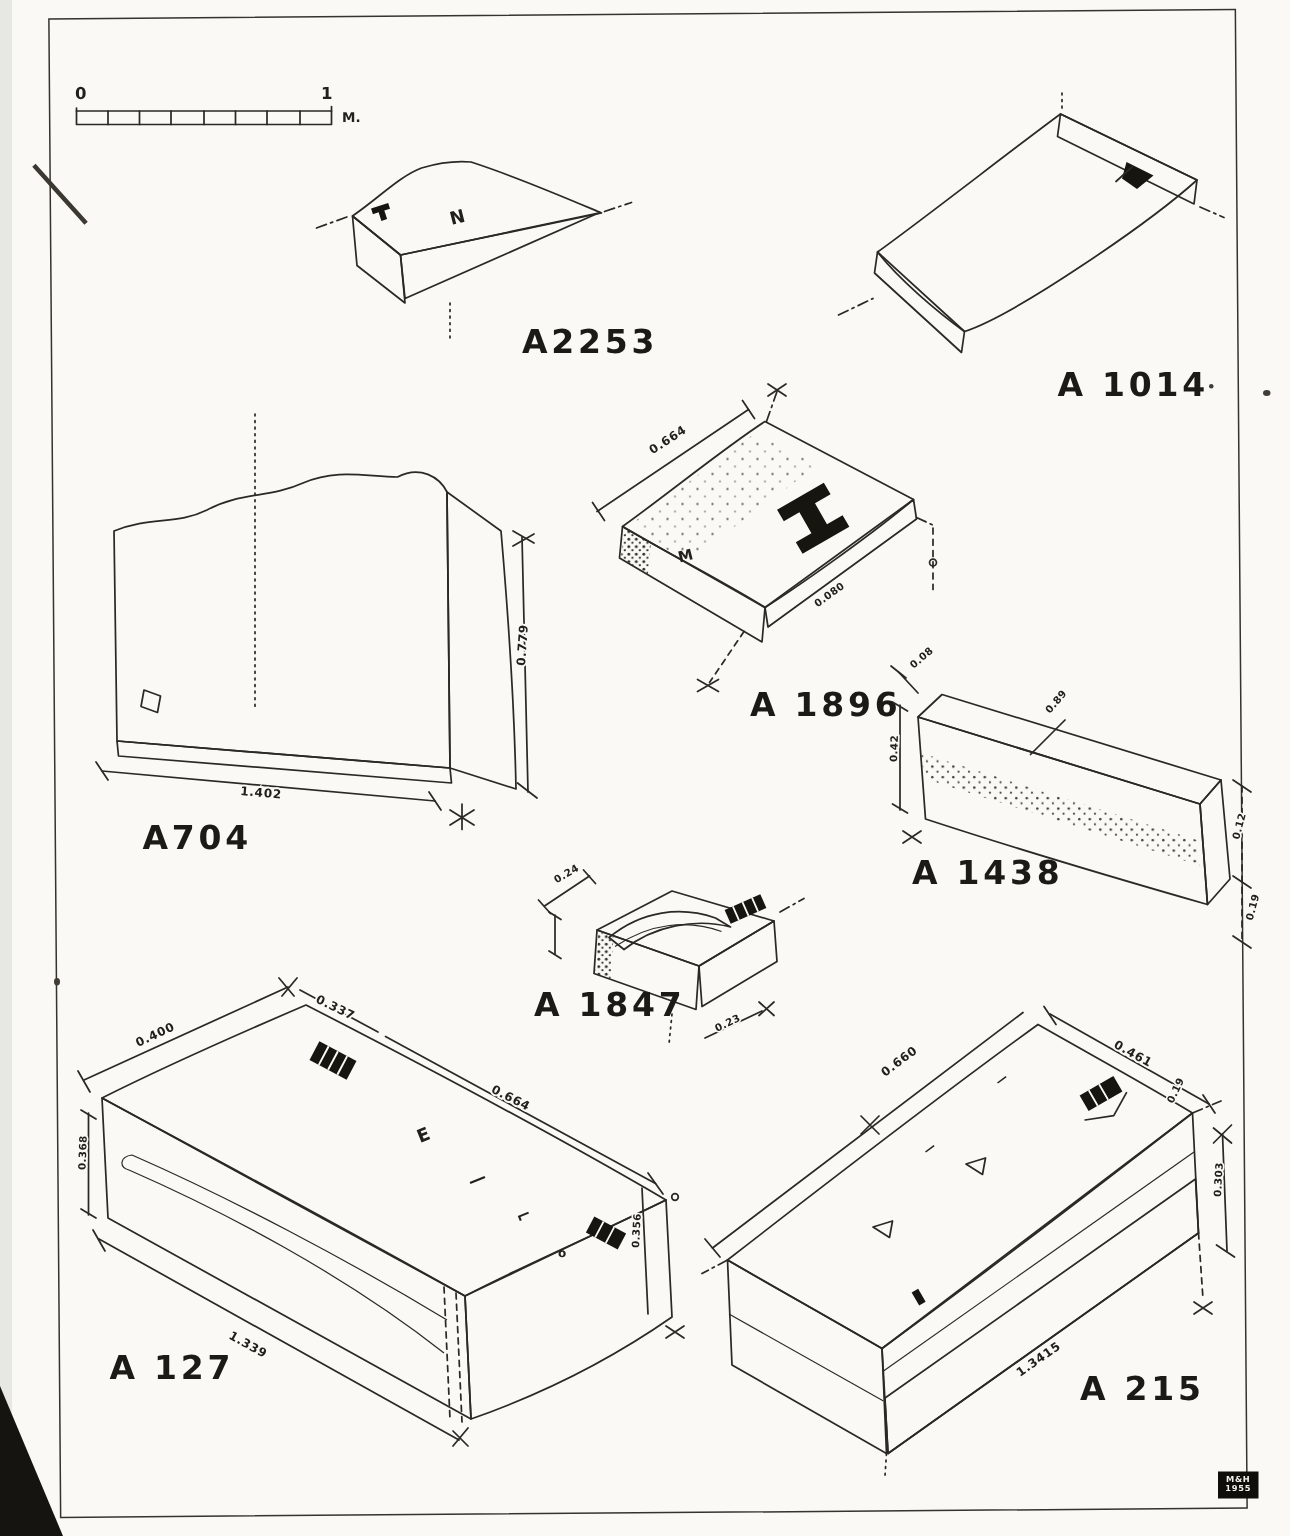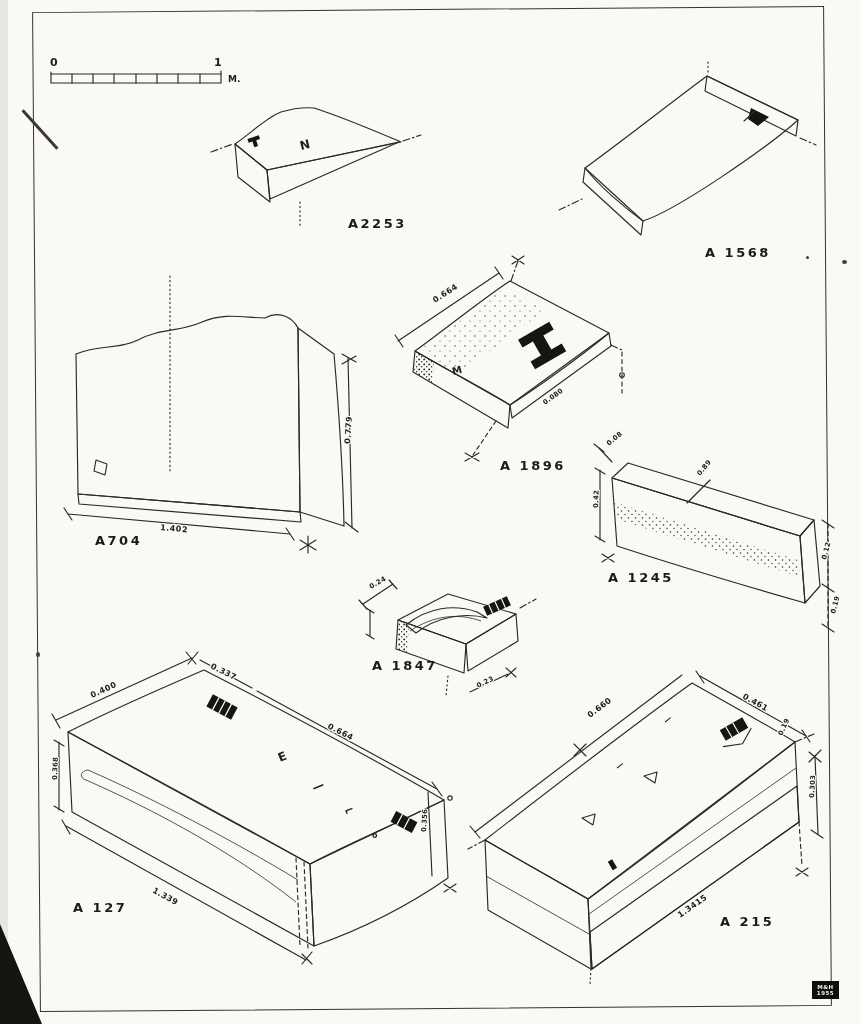--- a/index.html
+++ b/index.html
@@ -6,21 +6,21 @@
   #plate{position:relative;width:860px;height:1024px;background:#e7e7e4;overflow:hidden;
          font-family:"DejaVu Sans",sans-serif;color:#22201c;}
   .sheet{position:absolute;left:8px;top:0;width:852px;height:1024px;background:#faf9f5;}
   .frame{position:absolute;left:36px;top:9px;width:790px;height:998px;
          border:1.7px solid #35332d;transform:rotate(-0.45deg);}
   .corner-bl{position:absolute;left:0;bottom:0;width:42px;height:100px;background:#161410;
              clip-path:polygon(0 0,0 100%,100% 100%);}
   .corner-tl-line{position:absolute;left:14px;top:128px;width:52px;height:3px;background:#3a3831;
              transform:rotate(48deg);}
   .speck{position:absolute;background:#403d36;border-radius:50%;}
-  .figlabel{position:absolute;font-weight:bold;font-size:13px;letter-spacing:2.5px;color:#1c1a16;}
+  .figlabel{position:absolute;font-weight:bold;font-size:22px;letter-spacing:2.5px;color:#1c1a16;}
   .fig{position:absolute;}
   svg{overflow:visible;}
   svg text{font-family:"DejaVu Sans",sans-serif;fill:#22201c;font-weight:bold;}
   .dim{font-size:8px;letter-spacing:0.5px;paint-order:stroke;stroke:#faf9f5;stroke-width:2.5px;}
   .dimsm{font-size:6.8px;letter-spacing:0.3px;paint-order:stroke;stroke:#faf9f5;stroke-width:2.2px;}
   .mark{font-size:12px;}
   .marksm{font-size:8px;}
   .o{fill:none;stroke:#2b2925;stroke-width:1.15;stroke-linejoin:round;stroke-linecap:round;}
   .thin{fill:none;stroke:#2b2925;stroke-width:0.8;}
   .dash{stroke-dasharray:4 3.5;}
@@ -97,41 +97,41 @@
       <path class="o dot" d="M153,4 L153,17"></path>
       <path class="o" fill="url(#stipL)" d="M30,110 C58,90 122,40 152,18 L243,62 C212,90 122,152 88,163 C70,150 44,128 30,110 Z"></path>
       <path class="o" fill="url(#stipD)" d="M152,18 L243,62 L241,78 L150,33 Z"></path>
       <path class="o" fill="#faf9f5" d="M30,110 L88,163 L86,177 L28,124 Z"></path>
       <g>
         <path class="ink" d="M196,50 L214,59 L203,68 L193,61 Z"></path>
         <path class="o" d="M189,63 L200,53"></path>
       </g>
     </svg>
   </div>
-  <div class="figlabel" style="left:705px;top:245px;">A 1568</div>
+  <div class="figlabel" style="left:705px;top:245px;">A 1014</div>
 
   <div class="fig" style="left:60px;top:262px;">
     <svg width="300" height="300" viewBox="0 0 300 300">
       <path class="o dot" d="M110,14 L110,212"></path>
       <path class="o" fill="#faf9f5" d="M16,92 C40,82 58,88 78,78 C100,66 120,70 142,60 C165,50 185,56 205,56 C220,48 233,56 238,66 L240,250 L18,232 Z"></path>
       <path class="o" fill="url(#stipD)" d="M238,66 L274,92 C279,150 283,212 284,264 L240,250 Z"></path>
       <path class="o" fill="url(#stipM)" d="M18,232 L240,250 L241,260 L19,242 Z"></path>
       <g transform="translate(36,198)">
         <path class="o" fill="#faf9f5" d="M0,0 l11,4 l-2,11 l-11,-4 Z"></path>
       </g>
       <path class="o" d="M8,252 L230,272"></path>
       <path class="o" d="M4,246 L12,258 M226,266 L234,278"></path>
       <text class="dim" x="100" y="268" transform="rotate(5 100 268)">1.402</text>
       <path class="o" d="M288,96 L292,266"></path>
       <path class="o" d="M282,92 L296,100 M285,260 L298,270 M282,102 L296,94"></path>
       <text class="dim" x="290" y="182" transform="rotate(-86 290 182)">0.779</text>
       <path class="o" d="M240,278 l16,10 M256,278 l-16,10 M248,274 v17"></path>
     </svg>
   </div>
-  <div class="figlabel" style="left:95px;top:533px;">A704</div>
+  <div class="figlabel" style="left:95px;top:547px;">A704</div>
 
   <div class="fig" style="left:393px;top:253px;">
     <svg width="235" height="235" viewBox="0 0 235 235">
       <path class="o dashdot" d="M118,28 L125,8"></path>
       <path class="o" d="M119,3 l12,8 M131,3 l-12,8"></path>
       <path class="o" fill="#faf9f5" d="M22,98 C50,78 92,44 117,28 L216,80 C185,106 136,140 117,152 C90,135 45,112 22,98 Z"></path>
       <path fill="url(#stipL)" d="M28,96 C55,77 90,50 110,36 L152,57 C122,80 82,110 62,121 Z"></path>
       <path class="o" fill="#faf9f5" d="M22,98 L117,152 L115,175 L20,119 Z"></path>
       <path fill="url(#stipD)" d="M23,99 L41,109 L39,130 L21,119 Z"></path>
       <path class="o" fill="url(#stipD)" d="M117,152 L216,80 L218,93 L119,165 Z"></path>
@@ -166,21 +166,21 @@
       <text class="dimsm" x="17" y="28" transform="rotate(-40 17 28)">0.08</text>
       <path class="o" d="M95,85 L118,62"></path>
       <text class="dimsm" x="108" y="58" transform="rotate(-50 108 58)">0.89</text>
       <path class="o dash" d="M236,106 L236,210"></path>
       <path class="o" d="M230,102 l12,8 M230,166 l12,8 M230,206 l12,8"></path>
       <text class="dimsm" x="234" y="142" transform="rotate(-75 234 142)">0.12</text>
       <text class="dimsm" x="243" y="196" transform="rotate(-75 243 196)">0.19</text>
       <path class="o" d="M10,136 l12,8 M22,136 l-12,8"></path>
     </svg>
   </div>
-  <div class="figlabel" style="left:608px;top:570px;">A 1245</div>
+  <div class="figlabel" style="left:608px;top:570px;">A 1438</div>
 
   <div class="fig" style="left:358px;top:568px;">
     <svg width="195" height="135" viewBox="0 0 195 135">
       <path class="o" fill="#faf9f5" d="M40,52 L90,26 L158,46 L108,76 Z"></path>
       <path class="o" fill="url(#stipM)" d="M48,57 C70,39 96,36 119,44 L129,50 C106,44 78,49 58,65 Z"></path>
       <path class="thin" d="M52,63 C76,47 101,45 123,53"></path>
       <path class="o" fill="#faf9f5" d="M40,52 L108,76 L106,105 L38,81 Z"></path>
       <path fill="url(#stipD)" d="M41,53 L51,57 L49,85 L39,81 Z"></path>
       <path class="o" fill="url(#stipM)" d="M108,76 L158,46 L160,73 L110,103 Z"></path>
       <g transform="translate(139,38) rotate(-24)">
@@ -192,21 +192,21 @@
       <text class="dimsm" x="13" y="21" transform="rotate(-30 13 21)">0.24</text>
       <path class="o" d="M12,42 L12,68"></path>
       <path class="o" d="M8,40 l8,5 M8,66 l8,5"></path>
       <path class="o" d="M112,124 L150,106"></path>
       <path class="o" d="M148,100 l10,9 M158,100 l-10,9"></path>
       <text class="dimsm" x="120" y="120" transform="rotate(-26 120 120)">0.23</text>
       <path class="o dot" d="M90,108 L88,128"></path>
       <path class="o dashdot" d="M162,40 L178,31"></path>
     </svg>
   </div>
-  <div class="figlabel" style="left:372px;top:658px;">A 1847</div>
+  <div class="figlabel" style="left:356px;top:658px;">A 1847</div>
 
   <div class="fig" style="left:52px;top:650px;">
     <svg width="405" height="315" viewBox="0 0 405 315">
       <path class="o" fill="url(#stipL)" d="M16,82 C60,60 110,38 152,20 C230,60 320,108 392,150 C348,172 300,192 258,214 C180,170 90,122 16,82 Z"></path>
       <path class="o" fill="#faf9f5" d="M16,82 L258,214 L262,296 L20,162 Z"></path>
       <path class="o" fill="url(#stipD)" d="M258,214 L392,150 L396,228 C350,260 302,282 262,296 Z"></path>
       <path class="thin" d="M36,120 C100,148 180,190 246,230 M34,130 C98,158 178,200 244,252 M36,120 C28,121 27,128 34,130"></path>
       <g transform="translate(170,57) rotate(28)">
         <rect class="ink" x="-14" y="-7" width="28" height="14"></rect>
         <path d="M-7,-7 V7 M0,-7 V7 M7,-7 V7" stroke="#faf9f5" stroke-width="1.3"></path>

